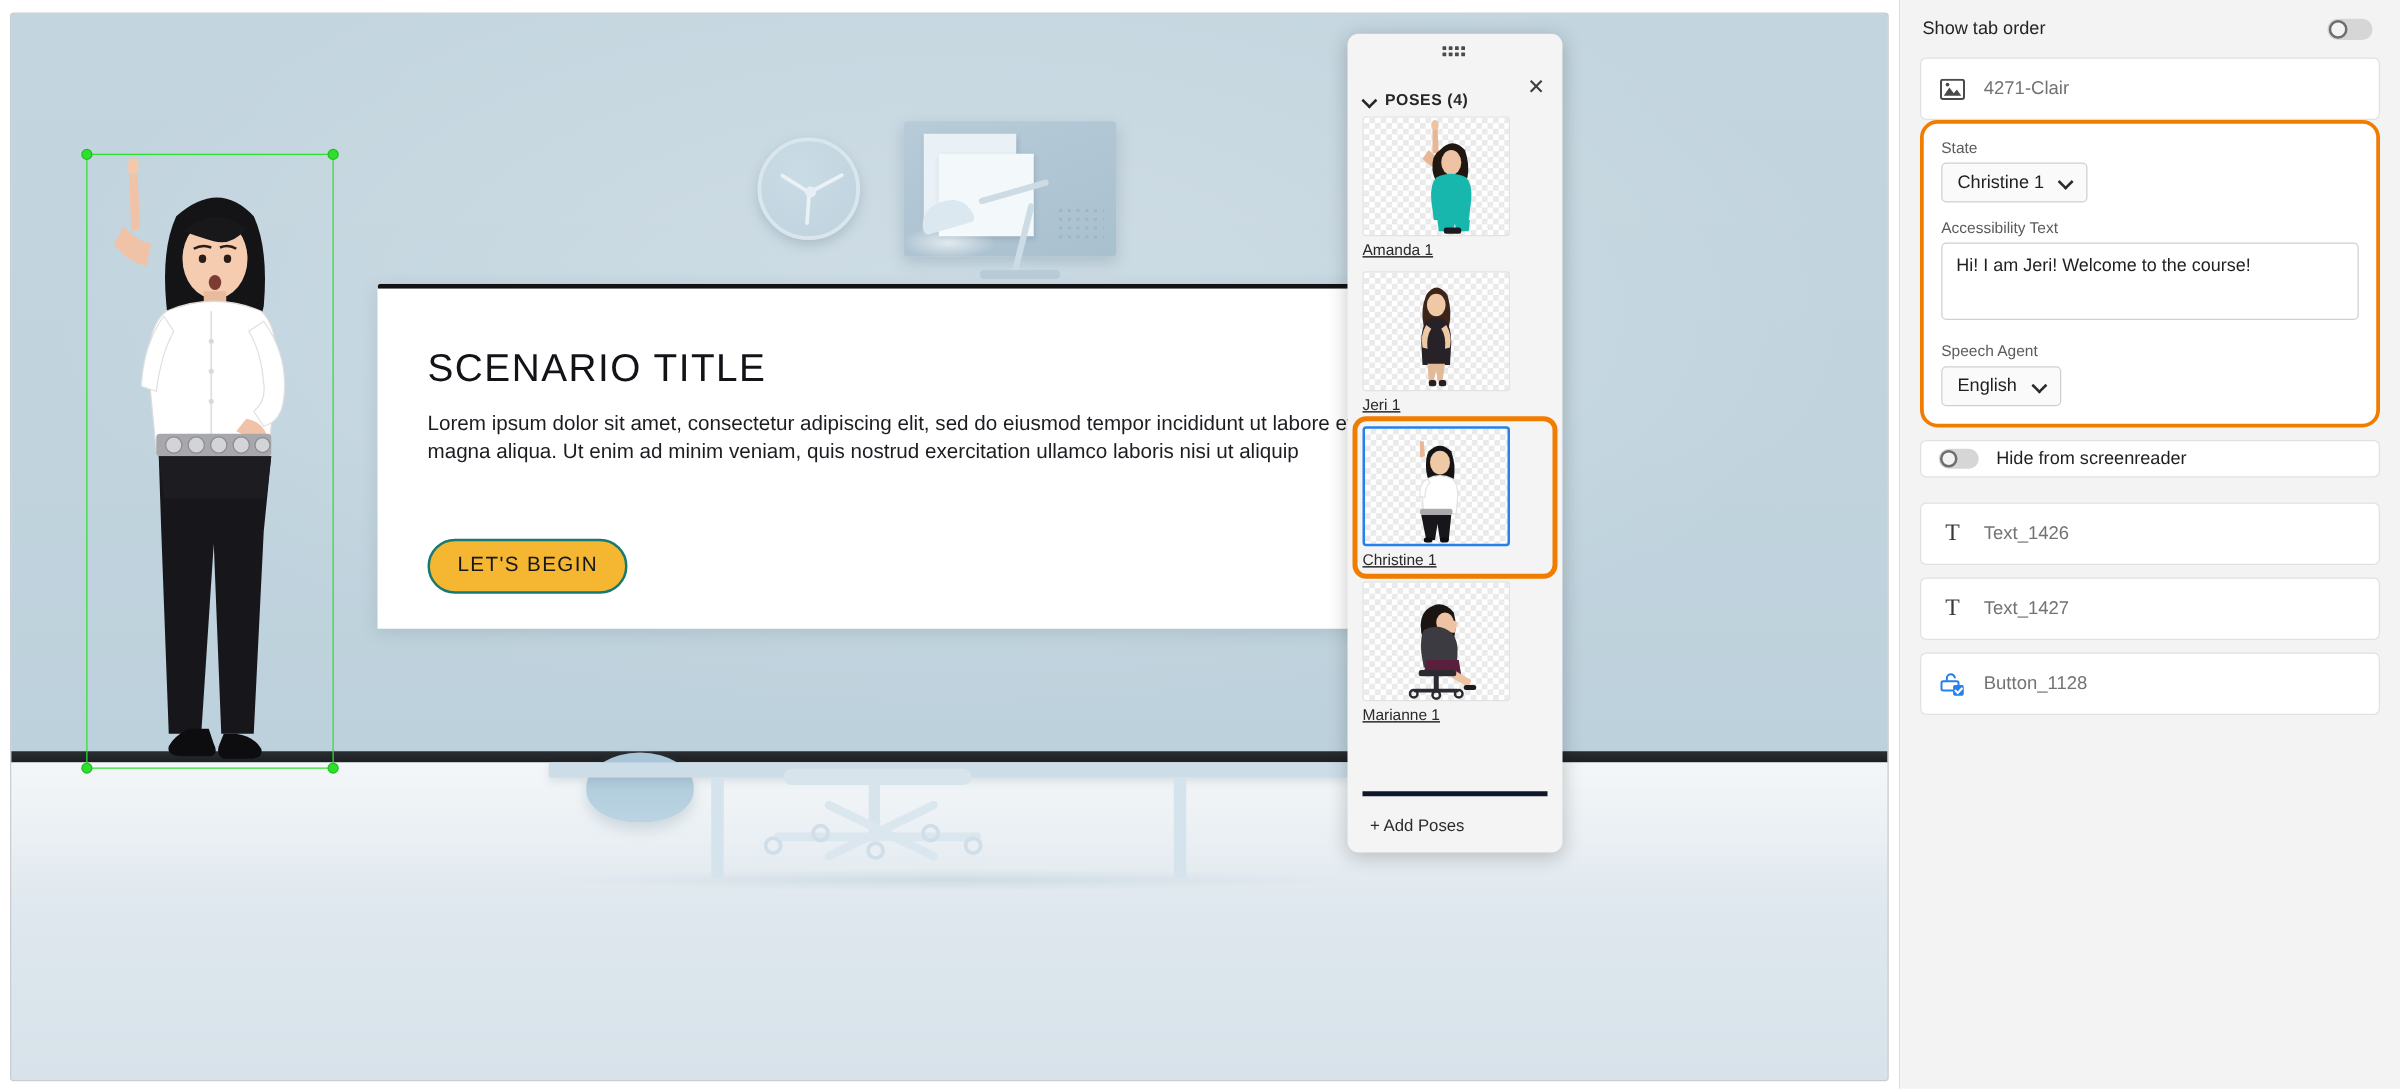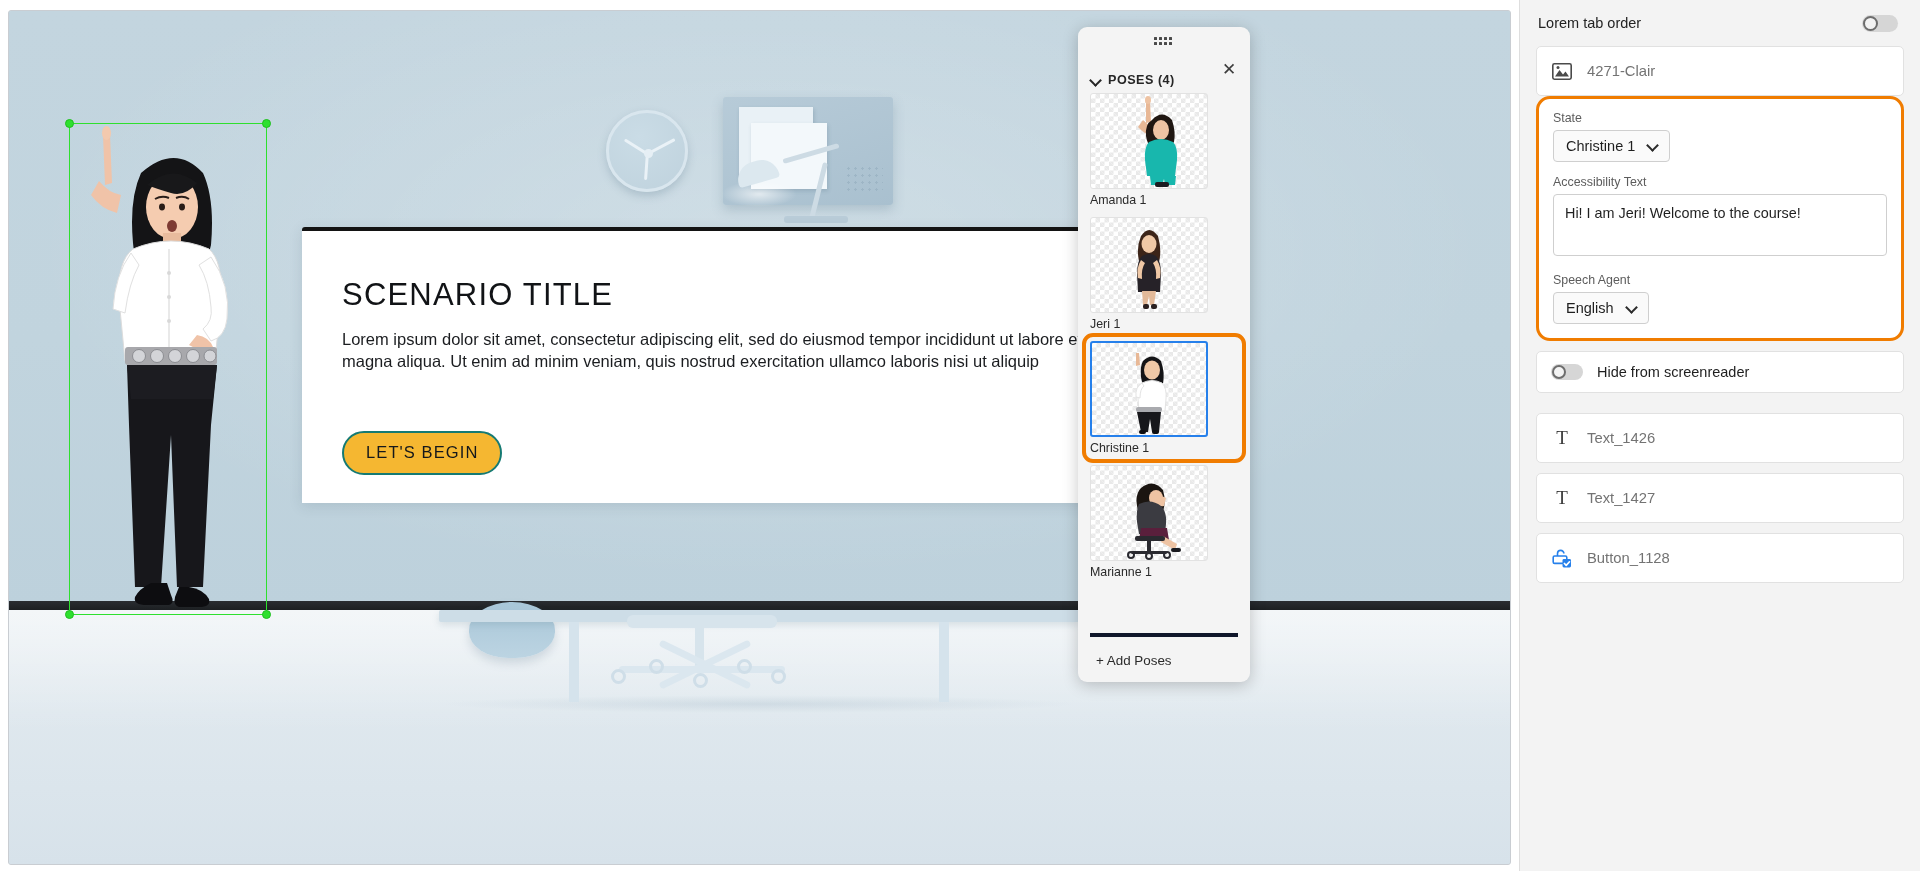--- a/index.html
+++ b/index.html
@@ -164,21 +164,21 @@
     display:flex; align-items:center; gap:7px;
     margin: 26px 0 6px 12px;
     font-size: 12.6px; font-weight: bold; letter-spacing: .5px; color: #262626;
   }
   .chev { width: 11px; height: 11px; display:inline-block; position:relative; }
   .chev::before {
     content:''; position:absolute; left:1px; top:1px; width:7px; height:7px;
     border-right: 2px solid #262626; border-bottom: 2px solid #262626;
     transform: rotate(45deg);
   }
-  .poses-scroll { flex:1; overflow:hidden; padding: 0 12px; }
+  .poses-scroll { flex:1; overflow:hidden; padding: 0 12px; text-decoration: underline; }
   .pose-item { margin-bottom: 10px; position: relative; }
   .pose-thumb {
     width: 118px; height: 96px; border-radius: 3px; border: 1px solid #e2e2e2;
     background-color:#ffffff;
     background-image:
       linear-gradient(45deg, #e9e9e9 25%, transparent 25%, transparent 75%, #e9e9e9 75%),
       linear-gradient(45deg, #e9e9e9 25%, transparent 25%, transparent 75%, #e9e9e9 75%);
     background-size: 9px 9px; background-position: 0 0, 4.5px 4.5px;
     display:flex; align-items:flex-end; justify-content:center; overflow:hidden;
     cursor:pointer;
@@ -233,21 +233,21 @@
     border-right: 2px solid #2b2b2b; border-bottom: 2px solid #2b2b2b; transform: rotate(45deg);
   }
   .prop-gap { height: 13px; }
   .a11y-text {
     width: 100%; height: 62px; border: 1px solid #cfcfcf; border-radius: 4px;
     background:#fff; padding: 9px 11px; font-size: 14.4px; color:#1f1f1f;
     font-family: "Liberation Sans", sans-serif; resize: none; line-height: 19px;
   }
   .screenreader-row {
     background:#fff; border:1px solid #e1e1e1; border-radius: 5px;
-    height: 42px; display:flex; align-items:center; gap: 14px; padding: 0 14px;
+    height: 30px; display:flex; align-items:center; gap: 14px; padding: 0 14px;
     margin: 0 0 10px 0; position:relative; top:-10px;
   }
   .sr-label { font-size: 14.5px; color: #1f1f1f; }
   .toggle-sm { width: 32px; height: 16px; border-radius: 9px; background:#d6d6d6; position:relative; cursor:pointer; }
   .toggle-sm .knob { position:absolute; left:1px; top:1px; width:14px;height:14px;border-radius:50%;background:#f3f3f3;border:2px solid #6d6d6d; }
   .t-icon { font-family: "Liberation Serif", serif; font-size: 19px; color: #3b3b3b; }
 </style>
 </head>
 <body>
 
@@ -454,21 +454,21 @@
           <div class="add-poses">+ Add Poses</div>
         </div>
       </div>
 
     </div>
   </div>
 
   <div class="right-panel">
 
     <div class="tab-order-row">
-      <span class="tab-order-label">Lorem tab order</span>
+      <span class="tab-order-label">Show tab order</span>
       <span class="toggle">
           <span class="knob"></span>
         </span>
     </div>
 
     <div class="card-row">
       <div class="row-head">
         <span class="row-icon">
           <svg width="20" height="17" viewBox="0 0 20 17">
             <rect x="0.8" y="0.8" width="18.4" height="15.4" rx="1.6" fill="none" stroke="#4a4a4a" stroke-width="1.6"></rect>

